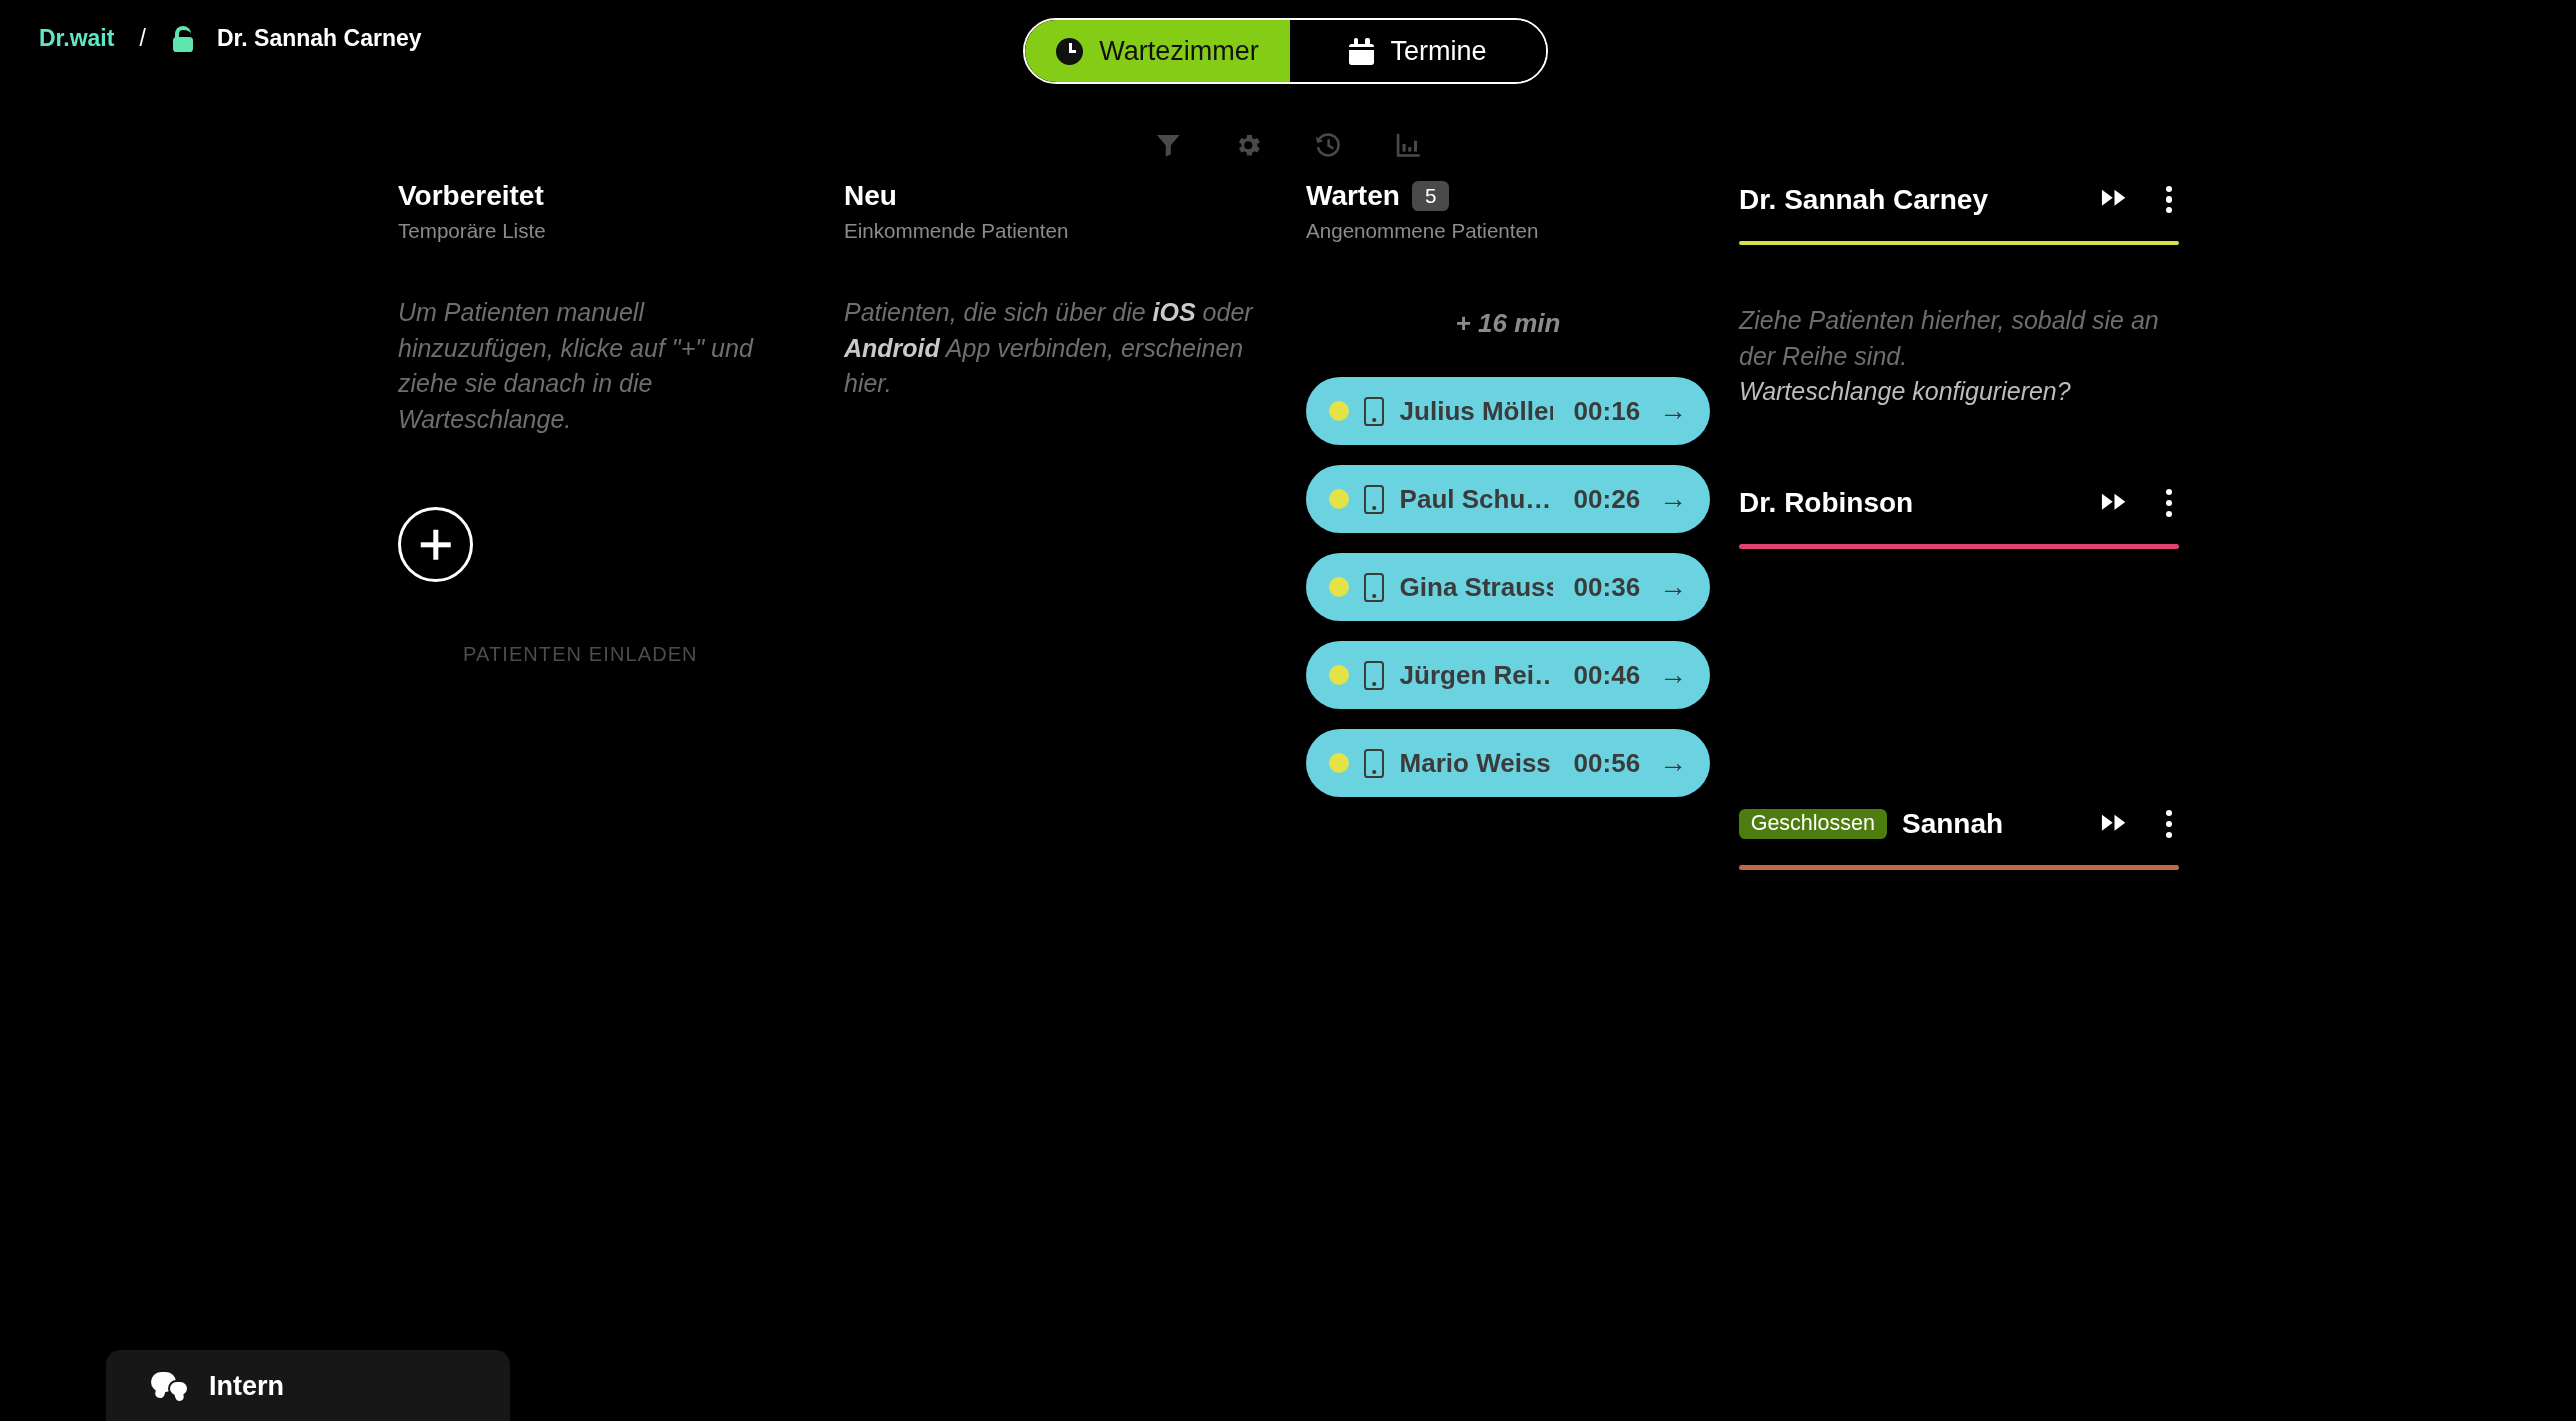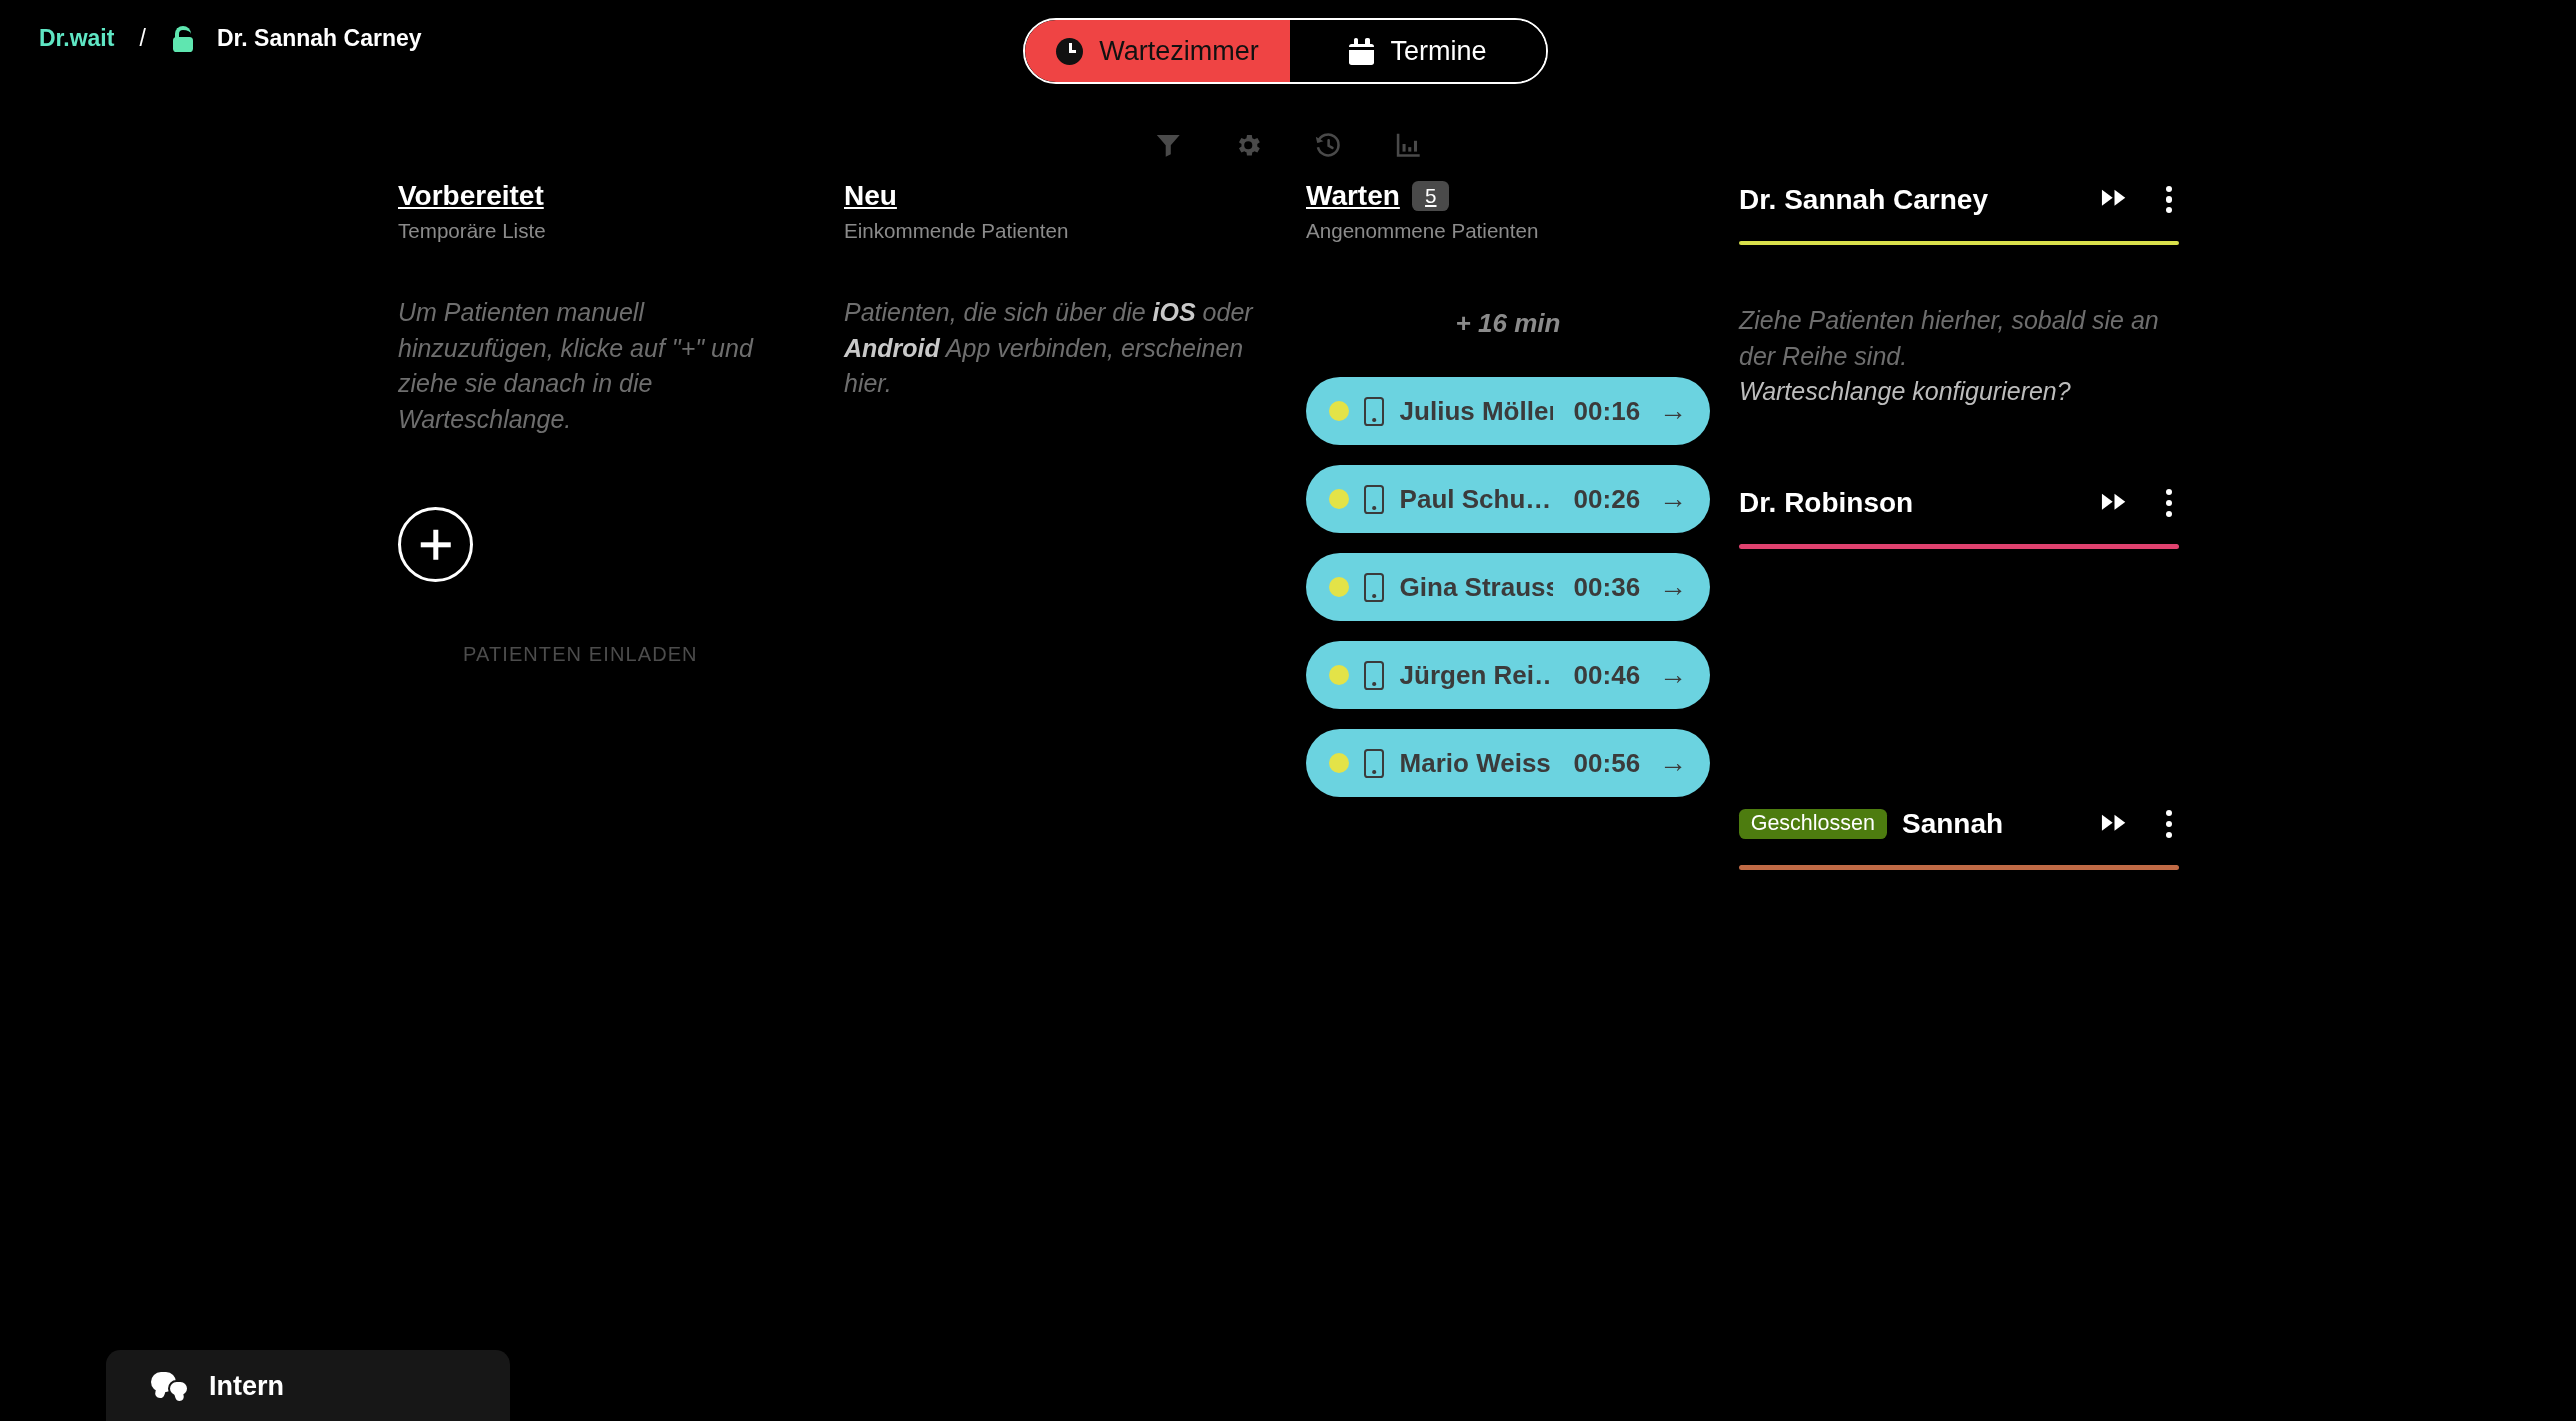--- a/index.html
+++ b/index.html
@@ -32,21 +32,21 @@
   .seg-wrap {
     position: absolute; left: 1023px; top: 18px;
     height: 66px; width: 525px;
     border: 2.7px solid #ffffff; border-radius: 36px;
     background: #000; overflow: hidden; display: flex;
   }
   .seg {
     display: flex; align-items: center; justify-content: center; gap: 16px;
     font-size: 27px; height: 100%; cursor: pointer;
   }
-  .seg-a { flex: 0 0 265px; background: #ef4444; color: #111; border-radius: 32px 0 0 32px; }
+  .seg-a { flex: 0 0 265px; background: #84cc16; color: #111; border-radius: 32px 0 0 32px; }
   .seg-b { flex: 1; background: #000; color: #ffffff; }
 
   .clock-ic { width: 27px; height: 27px; border-radius: 50%; background: #111; position: relative; }
   .clock-ic::before { content:""; position:absolute; left:12.6px; top:5.4px; width:2.7px; height:9px; background:#fff; }
   .clock-ic::after { content:""; position:absolute; left:12.6px; top:12.6px; width:7.2px; height:2.7px; background:#fff; }
 
   .cal-ic { width: 25px; height: 27px; position: relative; }
   .cal-ic .sheet { position:absolute; bottom:0; left:0; width:25px; height:20.6px; background:#fff; border-radius:2.7px; }
   .cal-ic .n1, .cal-ic .n2 { position:absolute; top:0; width:4.5px; height:7.2px; background:#fff; border-radius:1.8px; }
   .cal-ic .n1 { left:4.5px; } .cal-ic .n2 { left:16px; }
@@ -58,21 +58,21 @@
   .tb-btn svg { display:block; }
 
   
   .board { position: absolute; top: 180px; left: 0; width: 2576px; }
   .col { position: absolute; top: 0; }
   .col-prepared { left: 398px;  width: 386px; }
   .col-new      { left: 844px;  width: 422px; }
   .col-waiting  { left: 1306px; width: 404px; }
   .col-queues   { left: 1739px; width: 440px; }
 
-  .col-title { font-size: 28px; font-weight: 700; color: #ffffff; display: flex; align-items: center; gap: 12.6px; text-decoration: underline; }
+  .col-title { font-size: 28px; font-weight: 700; color: #ffffff; display: flex; align-items: center; gap: 12.6px; }
   .count-badge {
     background: #4a4a4a; color: #ffffff; font-size: 20.6px; font-weight: 400;
     border-radius: 6.3px; padding: 3.6px 12.6px; line-height: 1.1;
   }
   .col-sub { font-size: 20.6px; color: #8b8b8b; margin-top: 7.2px; }
 
   .hint {
     margin-top: 52px; font-style: italic; color: #6e6e6e;
     font-size: 25px; line-height: 1.42;
   }

